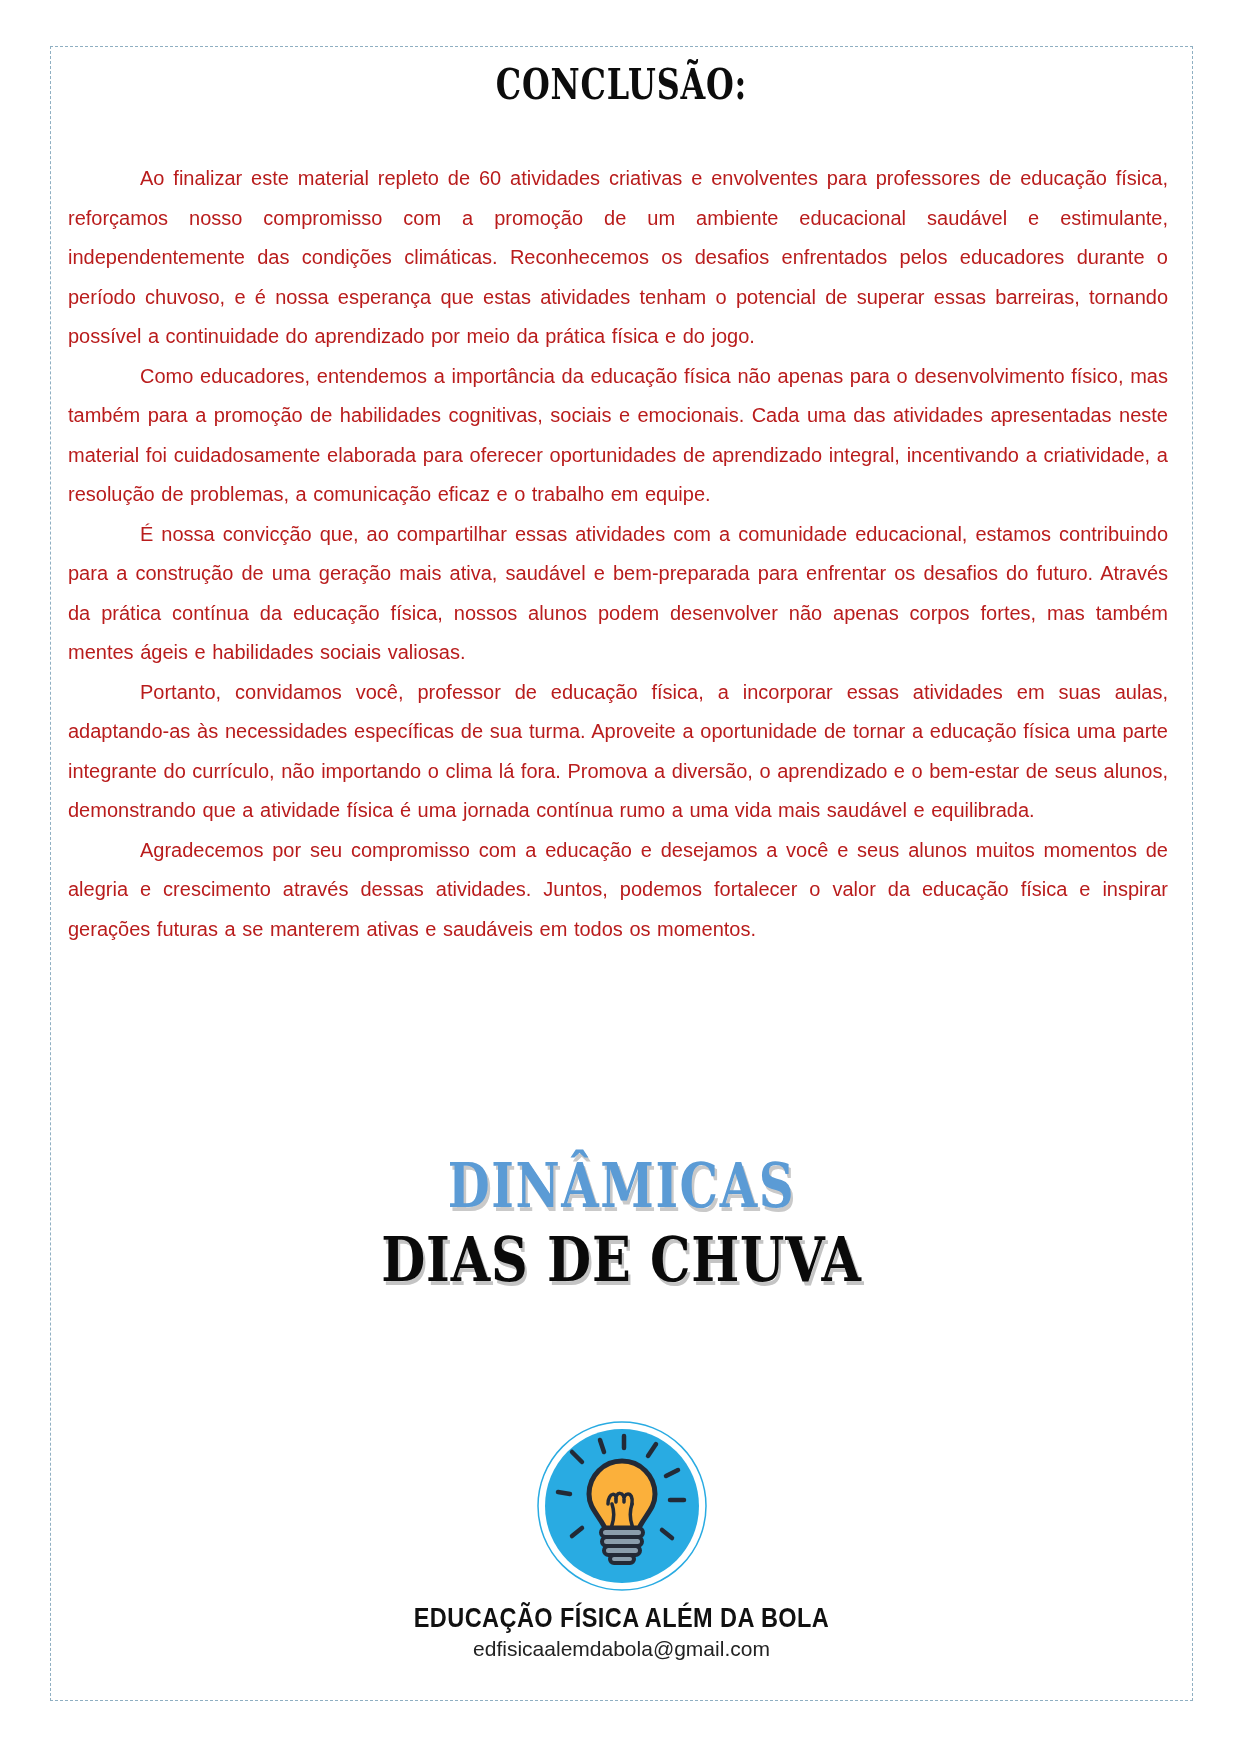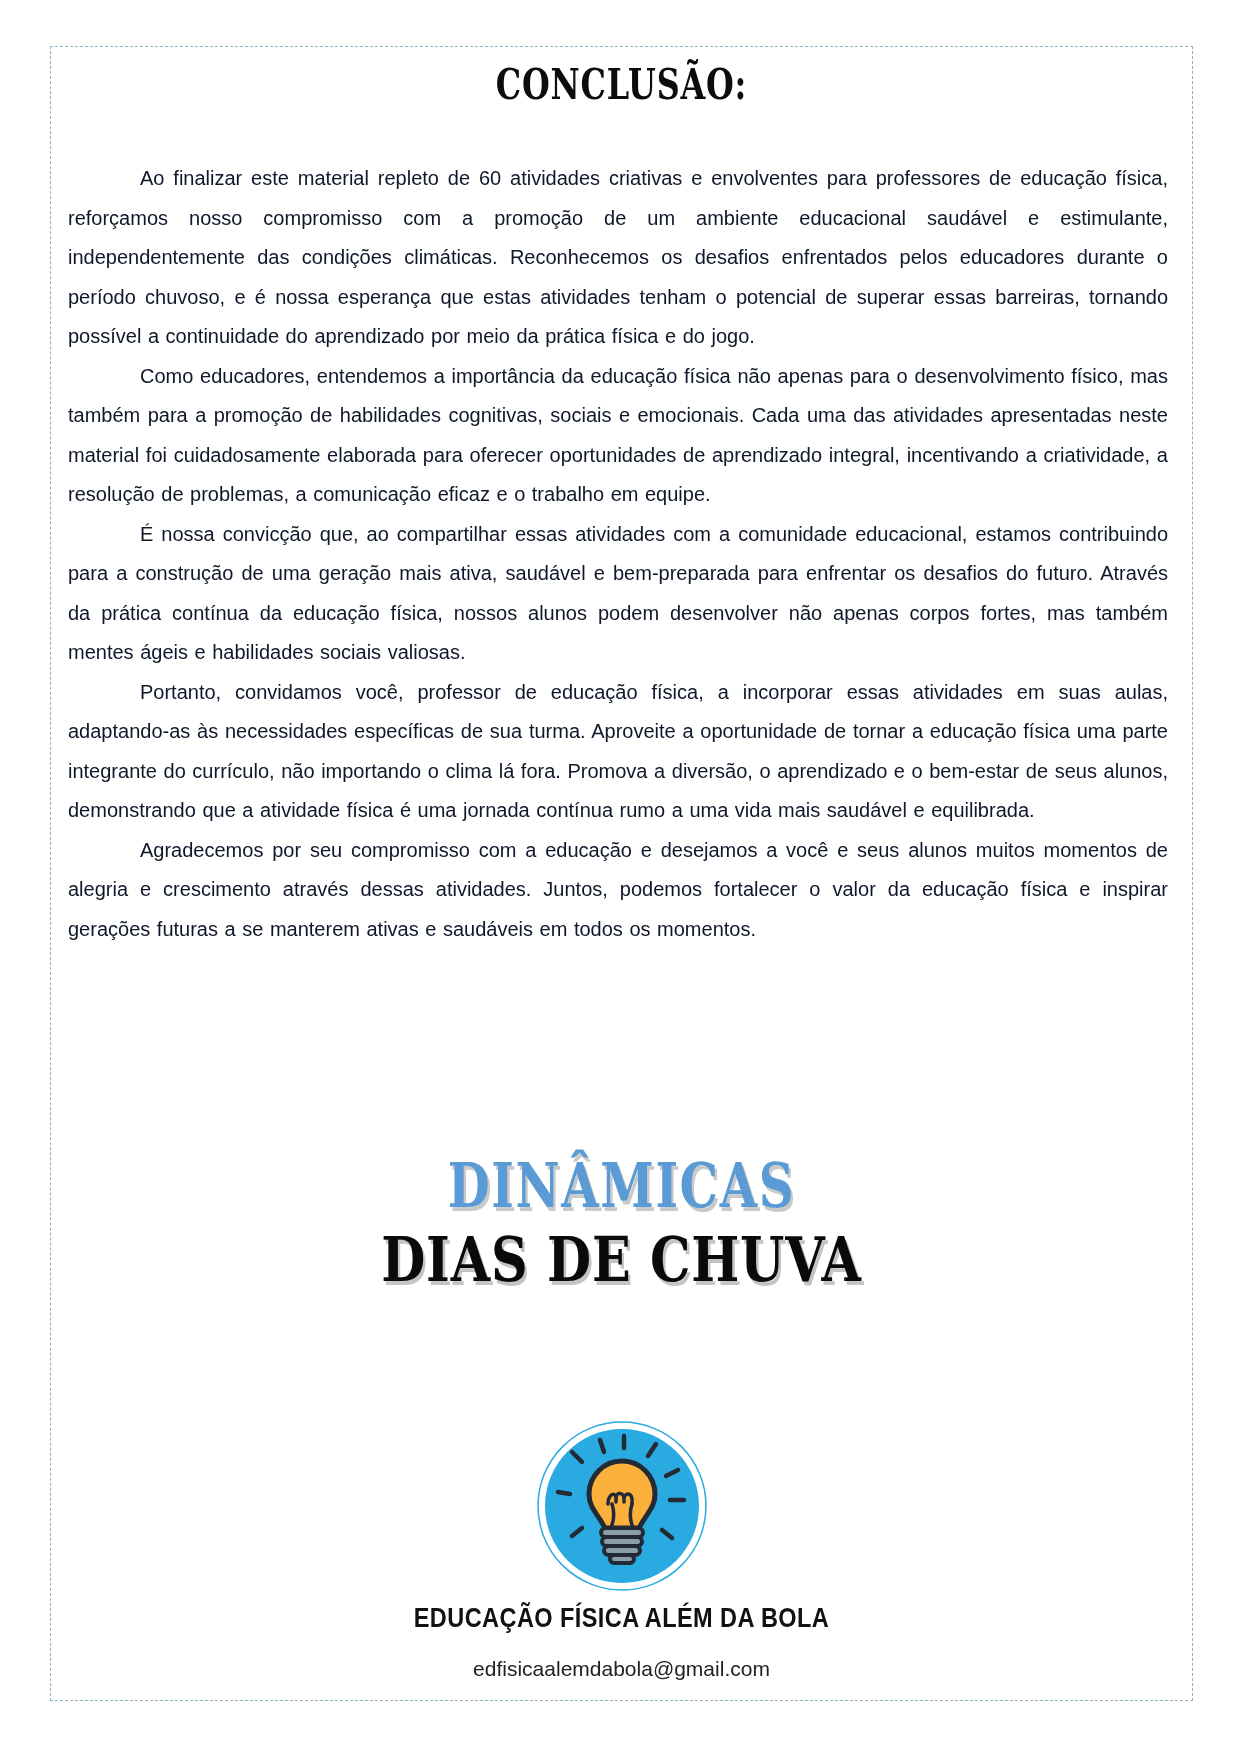--- a/index.html
+++ b/index.html
@@ -29,21 +29,21 @@
     color:#0c0c0c;
     transform:scaleX(0.76);
     transform-origin:center;
   }
   .body-text{
     position:absolute;
     top:112px;left:17px;right:24px;
     text-align:justify;
     font-size:20px;
     line-height:39.5px;
-    color:#0f172a;
+    color:#b91c1c;
   }
   .body-text p{
     margin:0;
     text-indent:72px;
     word-spacing:1px;
   }
   .headline{
     position:absolute;left:0;right:0;
     text-align:center;
     font-family:"DejaVu Serif","Liberation Serif",serif;
@@ -80,21 +80,20 @@
     color:#111111;
     transform:scaleX(0.84);
     transform-origin:center;
   }
   .brand-email{
     position:absolute;top:1587px;left:0;right:0;
     text-align:center;
     font-size:21px;
     line-height:30px;
     color:#222222;
-    margin-top:20px;
   }
 </style>
 </head>
 <body>
 
 <div class="page">
   <div class="frame">
 
     <h1 class="doc-title">CONCLUSÃO:</h1>
 

